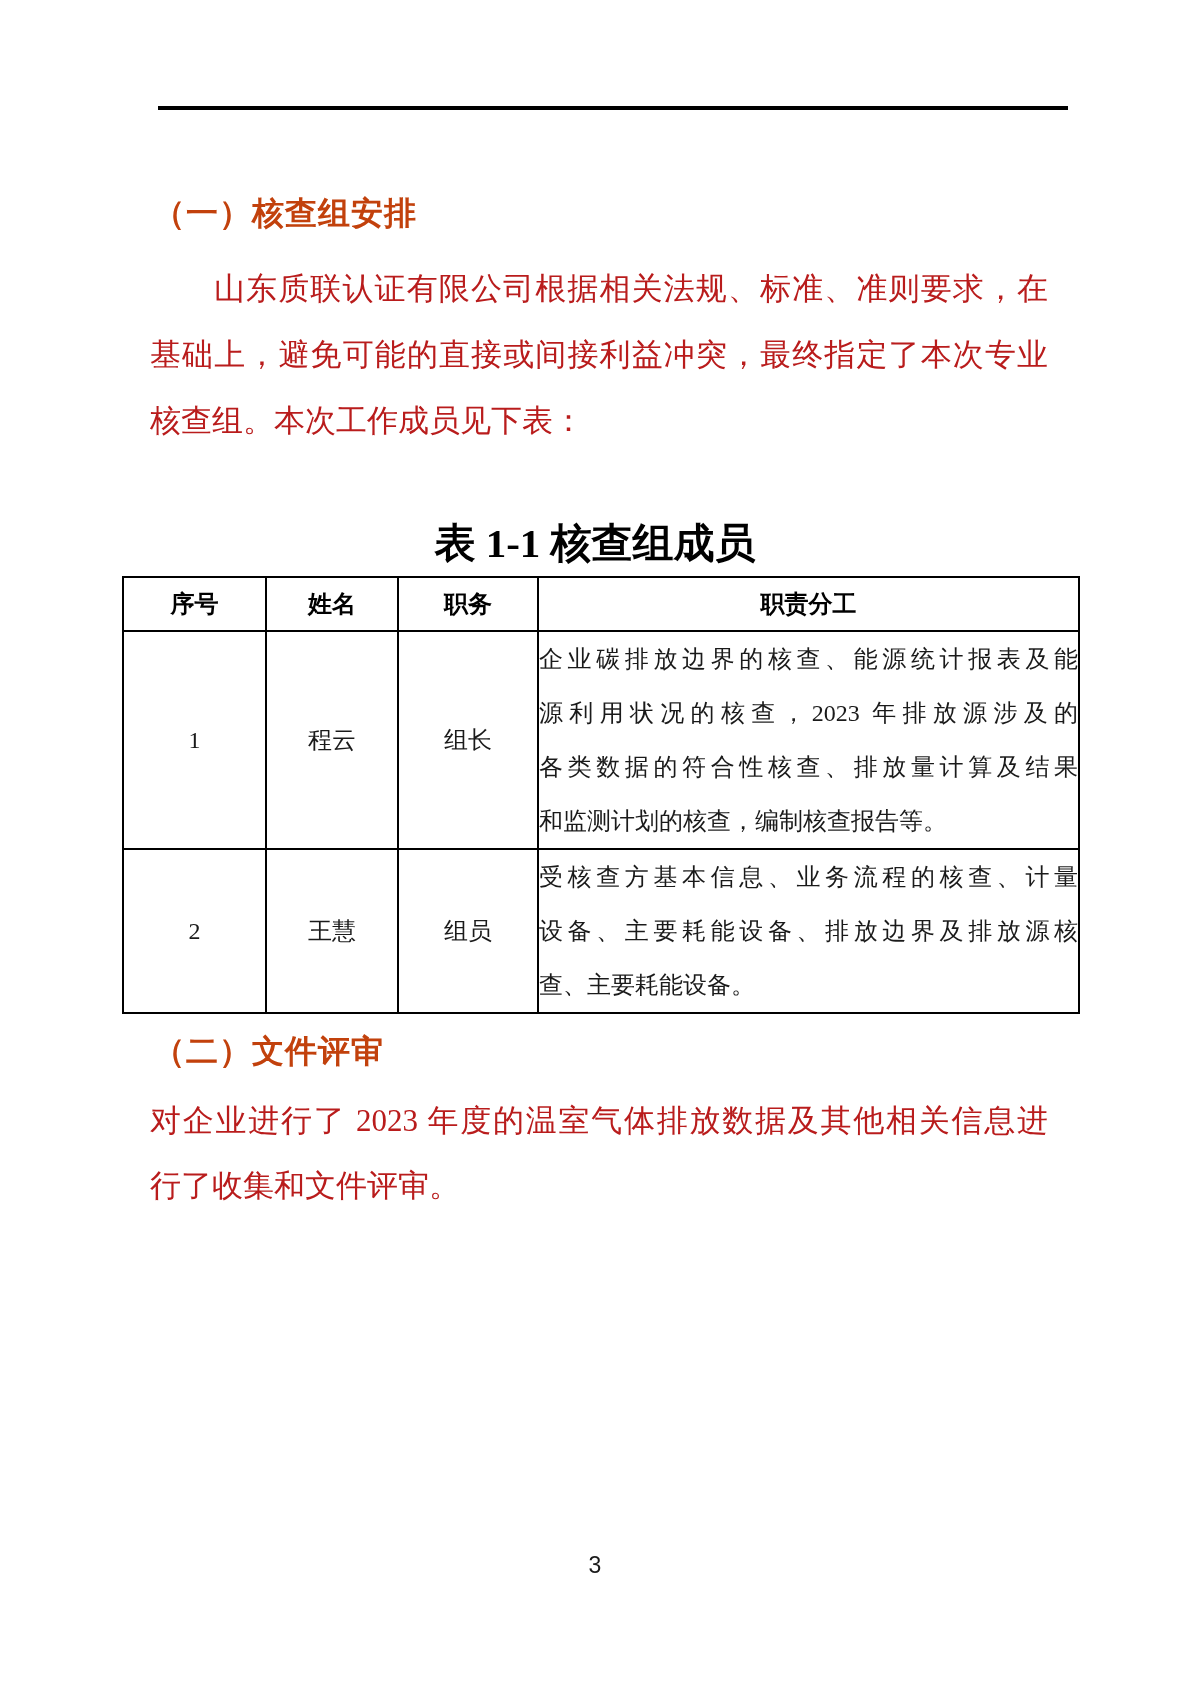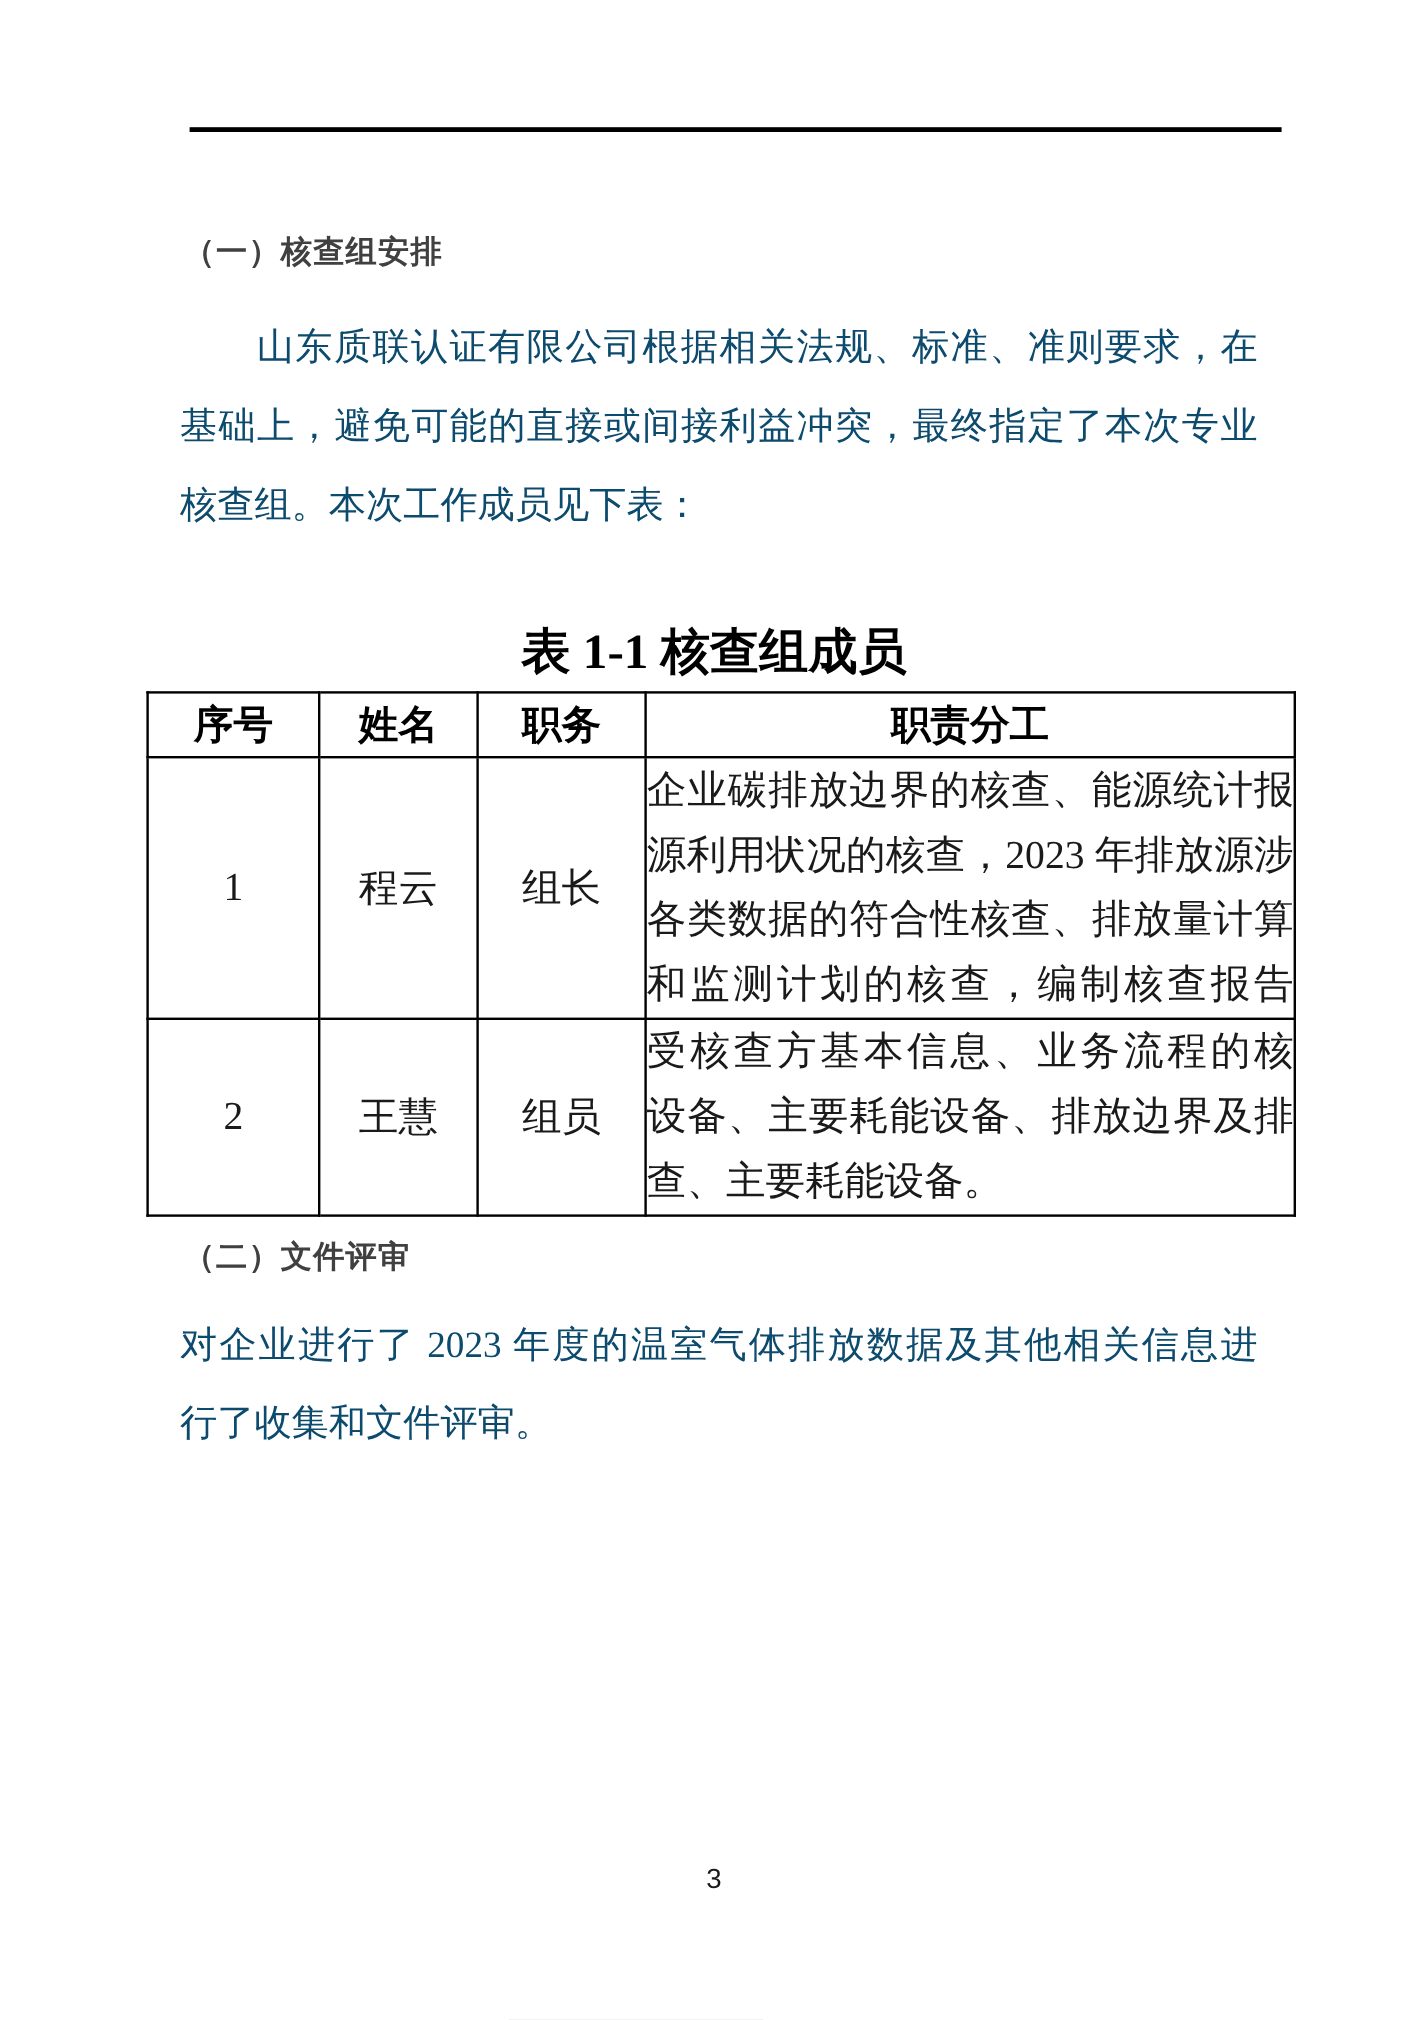--- a/index.html
+++ b/index.html
@@ -11,49 +11,49 @@
     font-family:"Liberation Serif", serif;
     color:#141414;
     overflow:hidden;
   }
   .header-rule{
     position:absolute;left:158px;top:106px;
     width:910px;height:4px;background:#000;
   }
   .heading{
     position:absolute;left:153px;
-    font-size:26px;font-weight:bold;color:#404040;
+    font-size:32px;font-weight:bold;color:#c2410c;
     letter-spacing:1px;white-space:nowrap;
   }
   #heading-1{top:192px;}
   #heading-2{top:1030px;}
   .para{
     position:absolute;left:150px;width:898px;
-    font-size:31px;color:#0c4a6e;
+    font-size:31px;color:#b91c1c;
   }
   #para-1{top:256px;}
   #para-2{top:1088px;}
   #para-3{top:1283px;}
   #para-1 .ln{height:66px;line-height:66px;}
   #para-2 .ln,#para-3 .ln{height:65px;line-height:65px;}
   .ln{
     text-align:justify;
     text-align-last:justify;
     overflow:hidden;
   }
   .ln.end{text-align-last:auto;}
   .ln.indent{text-indent:64px;}
   .table-title{
     position:absolute;top:516px;left:0;width:1190px;
     text-align:center;font-size:41px;font-weight:bold;color:#000;
   }
   table.members{
     position:absolute;left:122px;top:576px;
     width:956px;border-collapse:collapse;table-layout:fixed;
-    font-size:33px;color:#1a1a1a;
+    font-size:24px;color:#1a1a1a;
   }
   table.members col.c-no{width:143px;}
   table.members col.c-name{width:132px;}
   table.members col.c-role{width:140px;}
   table.members col.c-duty{width:541px;}
   table.members th,table.members td{
     border:2px solid #000;
     padding:0;
     vertical-align:middle;
     text-align:center;

